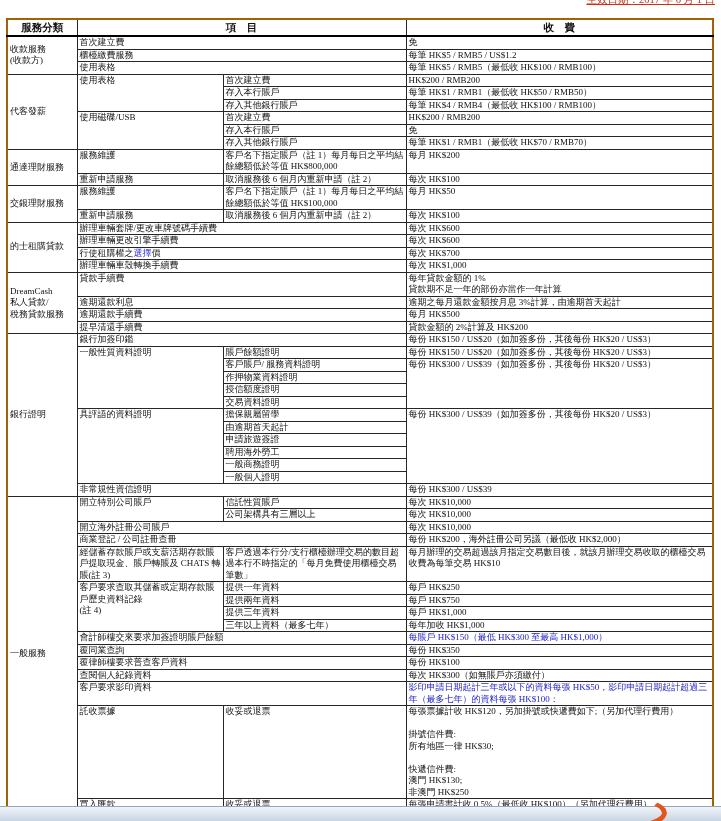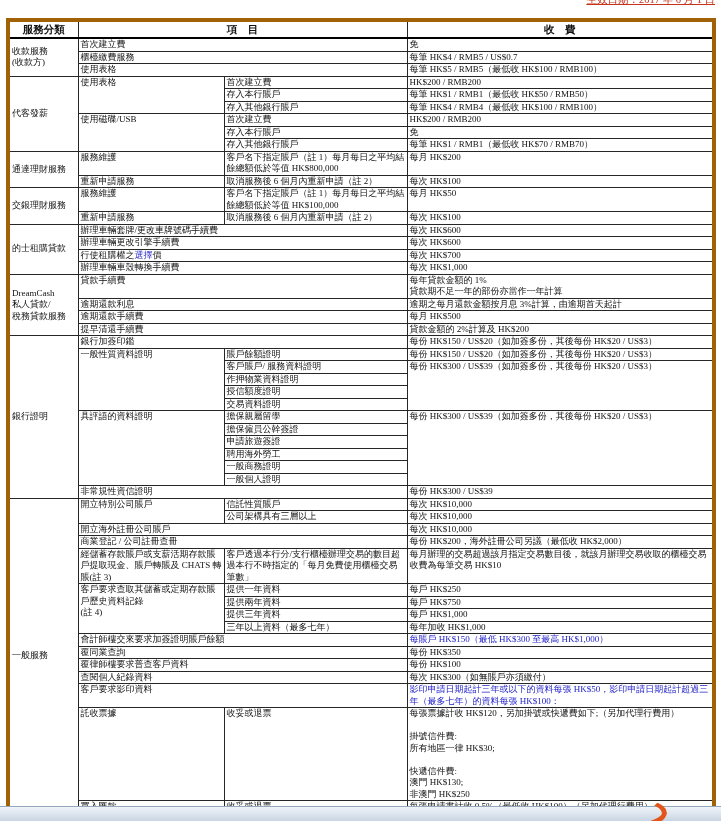--- a/index.html
+++ b/index.html
@@ -8,21 +8,21 @@
     font-family:"Liberation Serif","DejaVu Serif",serif;
     overflow:hidden;color:#111;
   }
   .date-note{
     position:absolute;top:-7px;right:6px;font-size:10.5px;
     color:#c83218;text-decoration:underline;white-space:nowrap;
   }
   table.fee-table{
     position:absolute;left:6px;top:18px;width:706px;
     border-collapse:collapse;table-layout:fixed;
-    border:4px solid #a16207;
+    border:2px solid #a16207;
   }
   .fee-table td{
     border:1px solid #262626;
     font-size:9px;line-height:11.5px;padding:0 2px;
     vertical-align:top;word-break:break-all;
   }
   .fee-table tr{height:12.5px;}
   .fee-table tr.hdr td{
     font-weight:bold;text-align:center;font-size:10.5px;line-height:15px;
     border-bottom:2px solid #000;vertical-align:middle;word-break:keep-all;
@@ -76,21 +76,21 @@
         </td>
         <td>
           <div class="ln">免</div>
         </td>
       </tr>
       <tr>
         <td colspan="2">
           <div class="ln">櫃檯繳費服務</div>
         </td>
         <td>
-          <div class="ln">每筆 HK$4 / RMB5 / US$0.7</div>
+          <div class="ln">每筆 HK$5 / RMB5 / US$1.2</div>
         </td>
       </tr>
       <tr>
         <td colspan="2">
           <div class="ln">使用表格</div>
         </td>
         <td>
           <div class="ln">每筆 HK$5 / RMB5（最低收 HK$100 / RMB100）</div>
         </td>
       </tr>
@@ -325,21 +325,21 @@
         </td>
         <td>
           <div class="ln">擔保親屬留學</div>
         </td>
         <td rowspan="6">
           <div class="ln">每份 HK$300 / US$39（如加簽多份，其後每份 HK$20 / US$3）</div>
         </td>
       </tr>
       <tr>
         <td>
-          <div class="ln">擔保僱員公幹簽證</div>
+          <div class="ln">由逾期首天起計</div>
         </td>
       </tr>
       <tr>
         <td>
           <div class="ln">申請旅遊簽證</div>
         </td>
       </tr>
       <tr>
         <td>
           <div class="ln">聘用海外勞工</div>

